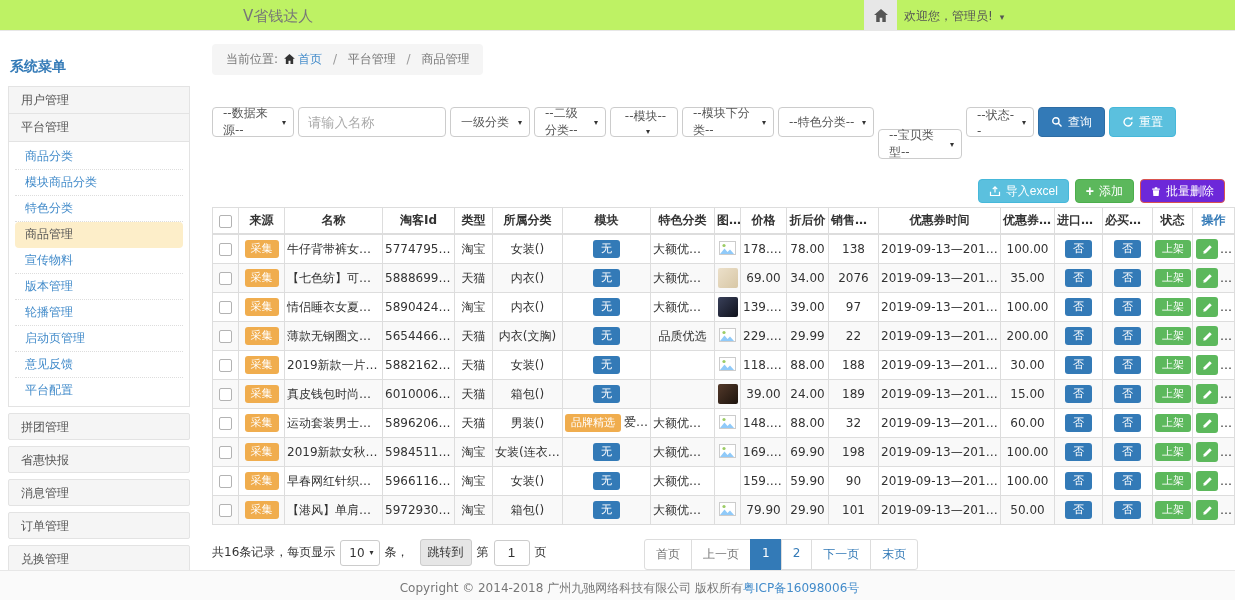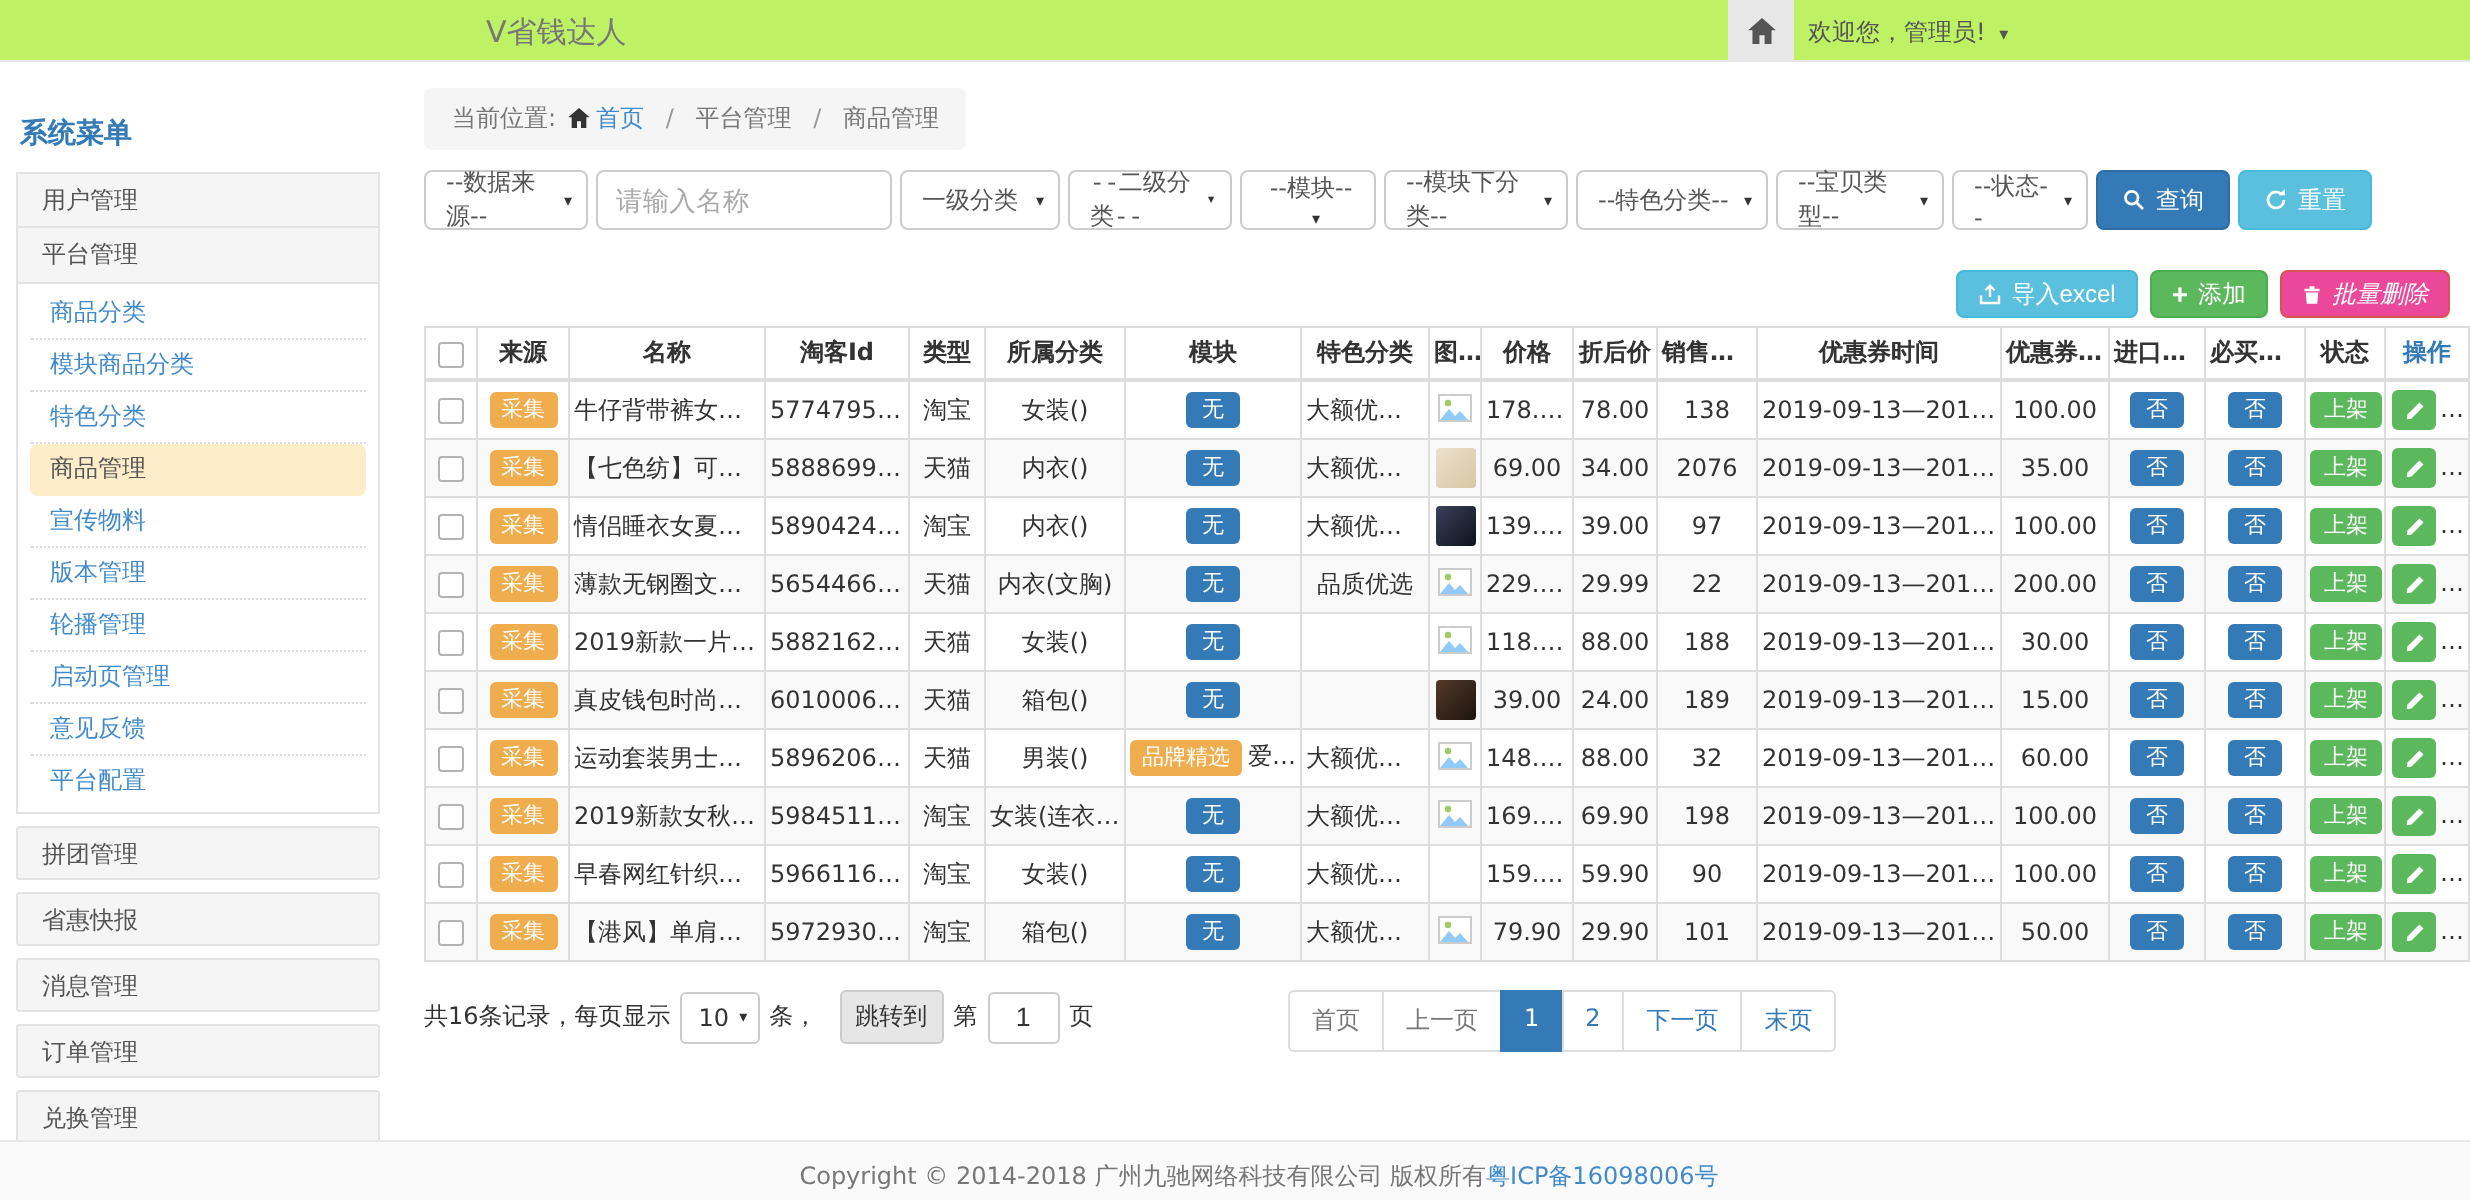--- a/index.html
+++ b/index.html
@@ -39,21 +39,21 @@
   .sel { height:30px; border:1px solid #ccc; border-radius:4px; background:#fff; color:#555;
          display:flex; align-items:center; justify-content:space-between; padding:0 7px 0 10px; cursor:pointer; flex:none; }
   .sel .caret { font-size:8px; color:#333; margin-left:5px; }
   .txt-input { height:30px; width:148px; border:1px solid #ccc; border-radius:4px; padding:0 9px; color:#333; flex:none; }
   .txt-input::placeholder { color:#aaa; }
   .btn { display:inline-flex; align-items:center; justify-content:center; gap:5px; border-radius:4px;
          color:#fff; height:30px; padding:0 12px; border:1px solid transparent; cursor:pointer; font-size:12px; flex:none; }
   .btn-primary { background:#337ab7; border-color:#2e6da4; }
   .btn-info    { background:#5bc0de; border-color:#46b8da; }
   .btn-success { background:#5cb85c; border-color:#4cae4c; }
-  .btn-danger-light { background:#ec4899; border-color:#d9534f;font-style:italic; }
+  .btn-danger-light { background:#6d28d9; border-color:#d9534f; }
   .btn .plus { font-size:14px; font-weight:bold; line-height:1; }
   
   .action-bar { display:flex; justify-content:flex-end; gap:6px; margin-top:20px; }
   .action-bar .btn { height:24px; padding:0 10px; }
   
   table.grid { width:100%; border-collapse:collapse; table-layout:fixed; margin-top:4px; }
   .grid th, .grid td { border:1px solid #ddd; text-align:center; padding:4px 2px;
                        overflow:hidden; white-space:nowrap; text-overflow:ellipsis; }
   .grid th { font-weight:bold; color:#333; border-bottom:2px solid #ddd; height:26px; }
   .grid th.op { color:#337ab7; }
@@ -152,33 +152,33 @@
 
   <div class="filter-bar">
     <span class="slot" id="f-slot0"><div class="sel" style="width: 82px;">
           <span>--数据来源--</span>
           <span class="caret">▾</span>
         </div></span>
     <input class="txt-input" type="text" placeholder="请输入名称" style="">
     <span class="slot" id="f-slot1"><div class="sel" style="width: 80px;">
           <span>一级分类</span>
           <span class="caret">▾</span>
-        </div><div class="sel" style="width: 82px; font-family: Liberation Mono, monospace;">
+        </div><div class="sel" style="width: 72px;">
           <span>--二级分类--</span>
           <span class="caret">▾</span>
         </div><div class="sel" style="width: 68px; flex-direction: column;">
           <span>--模块--</span>
           <span class="caret">▾</span>
         </div><div class="sel" style="width: 92px;">
           <span>--模块下分类--</span>
           <span class="caret">▾</span>
         </div><div class="sel" style="width: 96px;">
           <span>--特色分类--</span>
           <span class="caret">▾</span>
-        </div><div class="sel" style="width: 84px;">
+        </div><div class="sel" style="width: 84px; margin-top: 44px;">
           <span>--宝贝类型--</span>
           <span class="caret">▾</span>
         </div><div class="sel" style="width: 68px;">
           <span>--状态--</span>
           <span class="caret">▾</span>
         </div></span>
     <button class="btn btn-primary">
       <svg width="12" height="12" viewBox="0 0 16 16">
           <circle cx="6.5" cy="6.5" r="4.2" fill="none" stroke="#fff" stroke-width="1.8"></circle>
           <path d="M9.8 9.8L14 14" stroke="#fff" stroke-width="1.8"></path>

